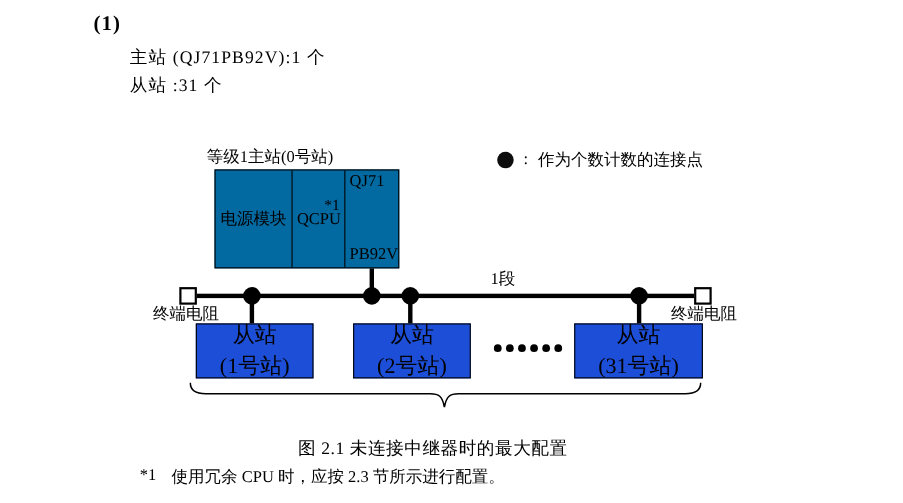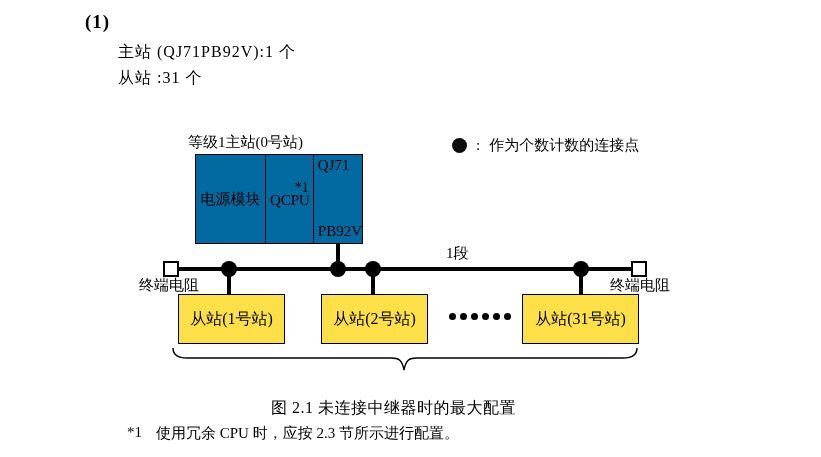--- a/index.html
+++ b/index.html
@@ -43,23 +43,23 @@
   .dot-s1{left:221px;}
   .dot-master{left:330px;}
   .dot-s2{left:365px;}
   .dot-s31{left:573px;}
   .stub{width:4px;background:#000;}
   .stub-master{left:336px;top:244px;height:25px;}
   .stub-s1{left:227px;top:271px;height:23px;}
   .stub-s2{left:371px;top:271px;height:23px;}
   .stub-s31{left:579px;top:271px;height:23px;}
   
-  .slave-box{top:294px;height:50px;border:1.5px solid #000;box-sizing:border-box;background:#fde047;
-             display:flex;flex-direction:row;align-items:center;justify-content:center;
-             font-size:16px;line-height:1.4;}
+  .slave-box{top:294px;height:50px;border:1.5px solid #000;box-sizing:border-box;background:#1d4ed8;
+             display:flex;flex-direction:column;align-items:center;justify-content:center;
+             font-size:20px;line-height:1.4;}
   .slave-1{left:178px;width:107px;}
   .slave-2{left:321px;width:107px;}
   .slave-31{left:522px;width:117px;}
   
   .ellipsis{left:449px;top:313px;display:flex;gap:4px;align-items:center;}
   .ellipsis i{display:block;width:7px;height:7px;border-radius:50%;background:#000;}
   
   .brace{left:172px;top:347px;}
   .brace-label{left:339px;top:374px;width:140px;text-align:center;font-size:15px;}
   .caption{left:271px;top:398px;font-size:16px;font-weight:normal;letter-spacing:0.5px;}

